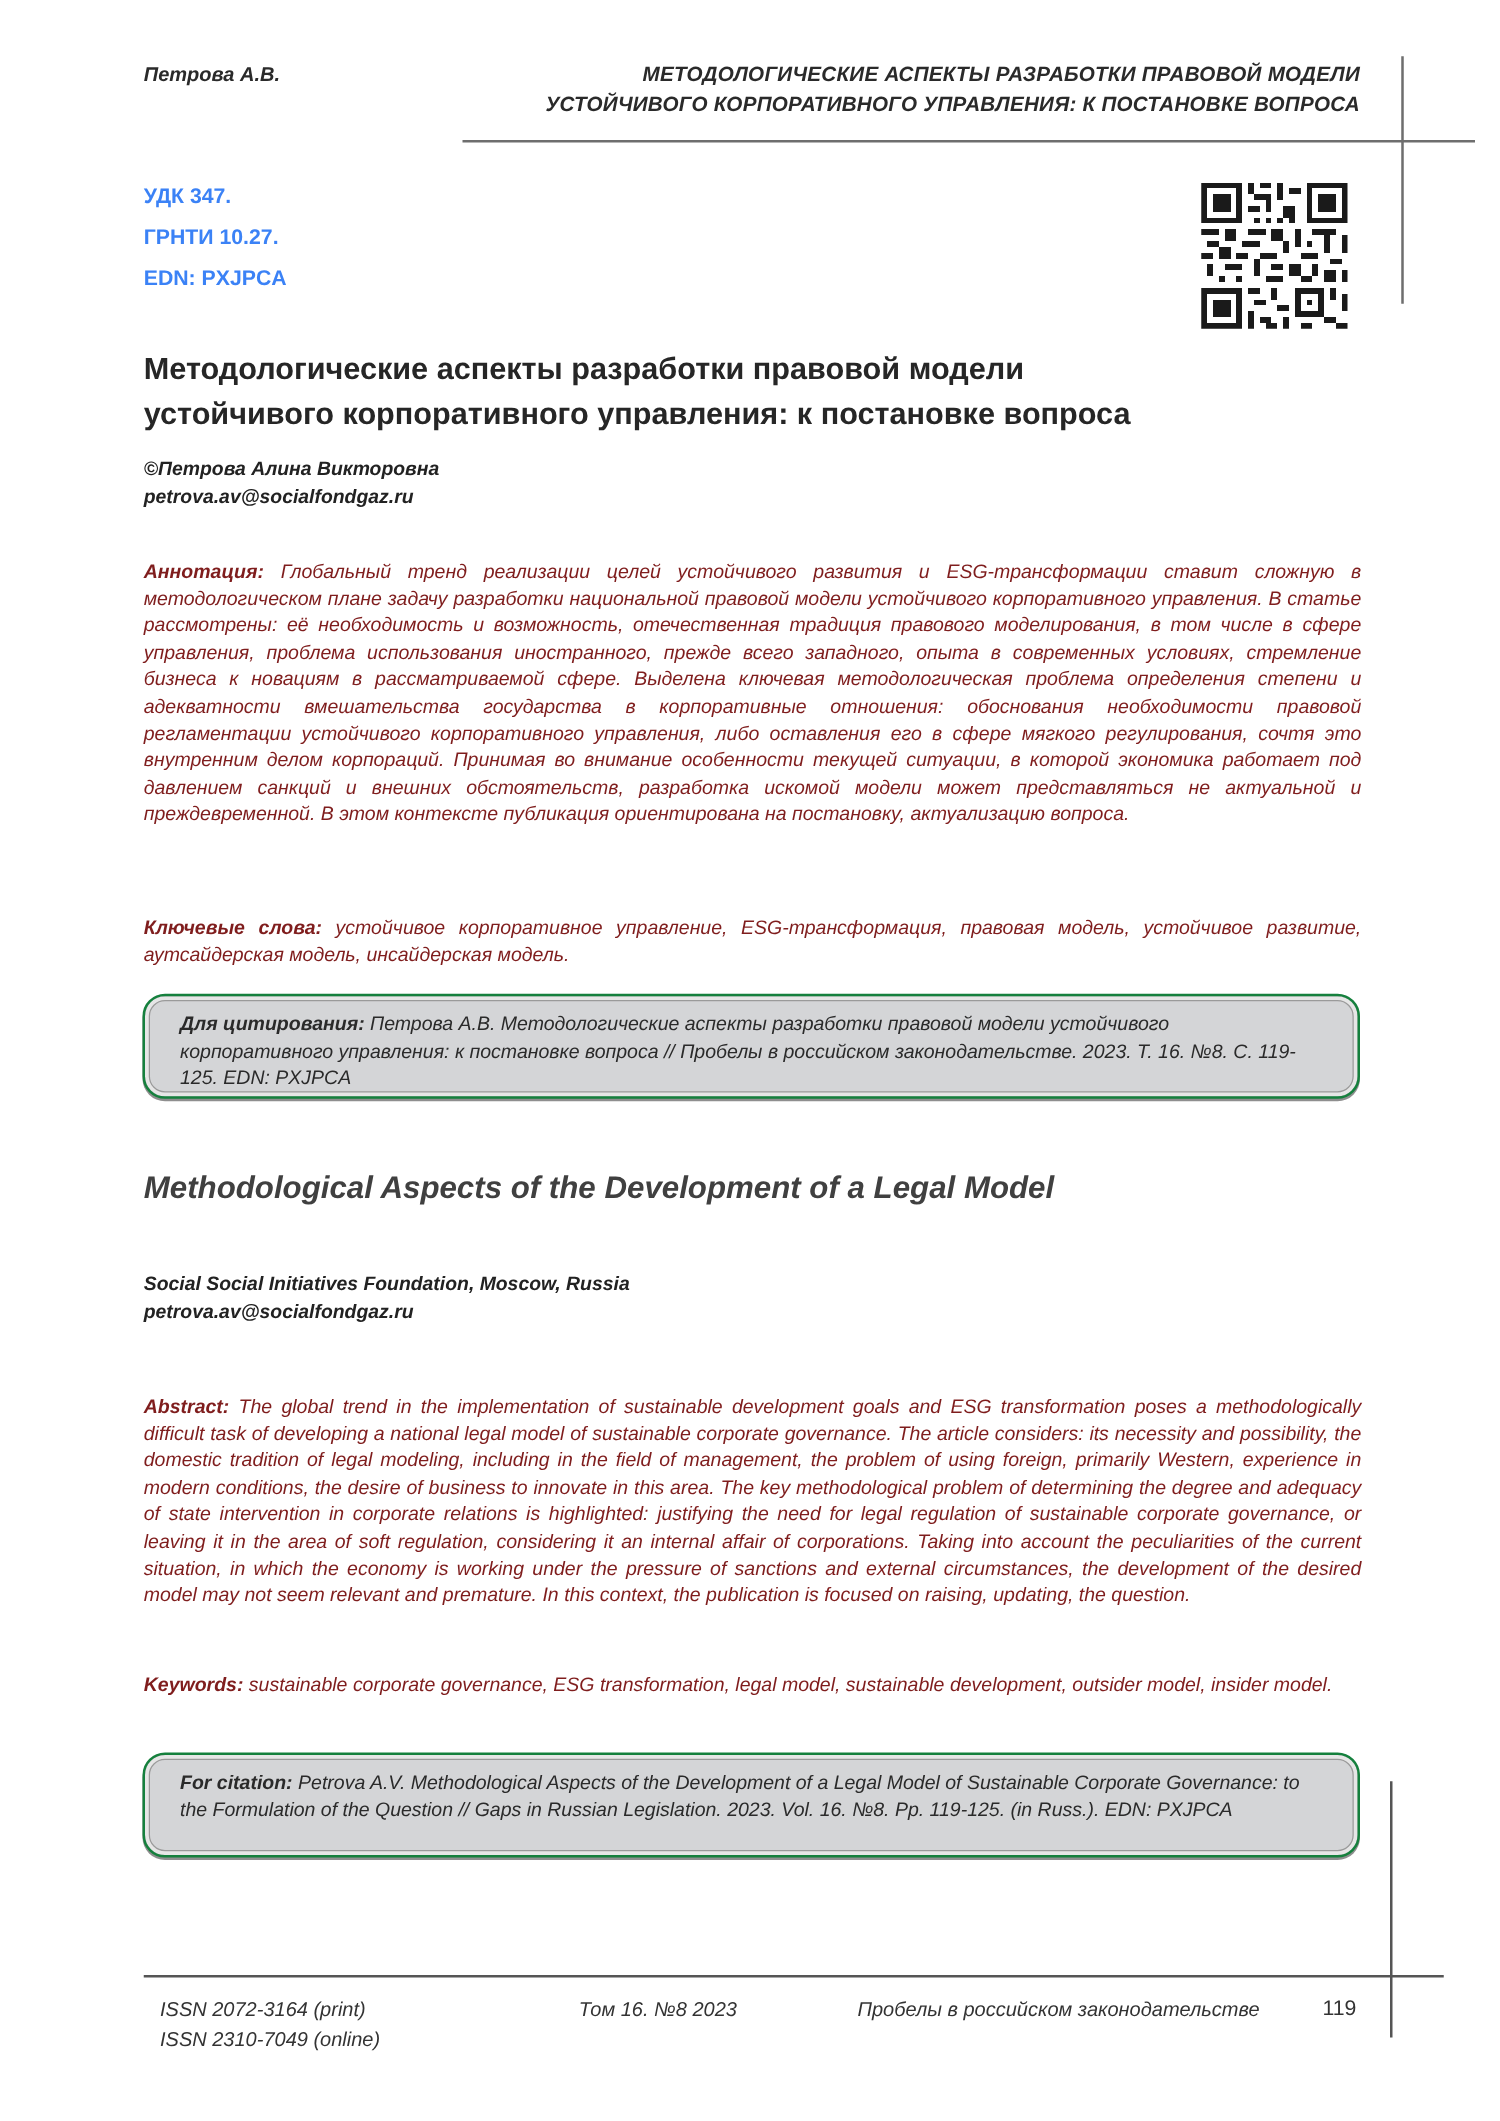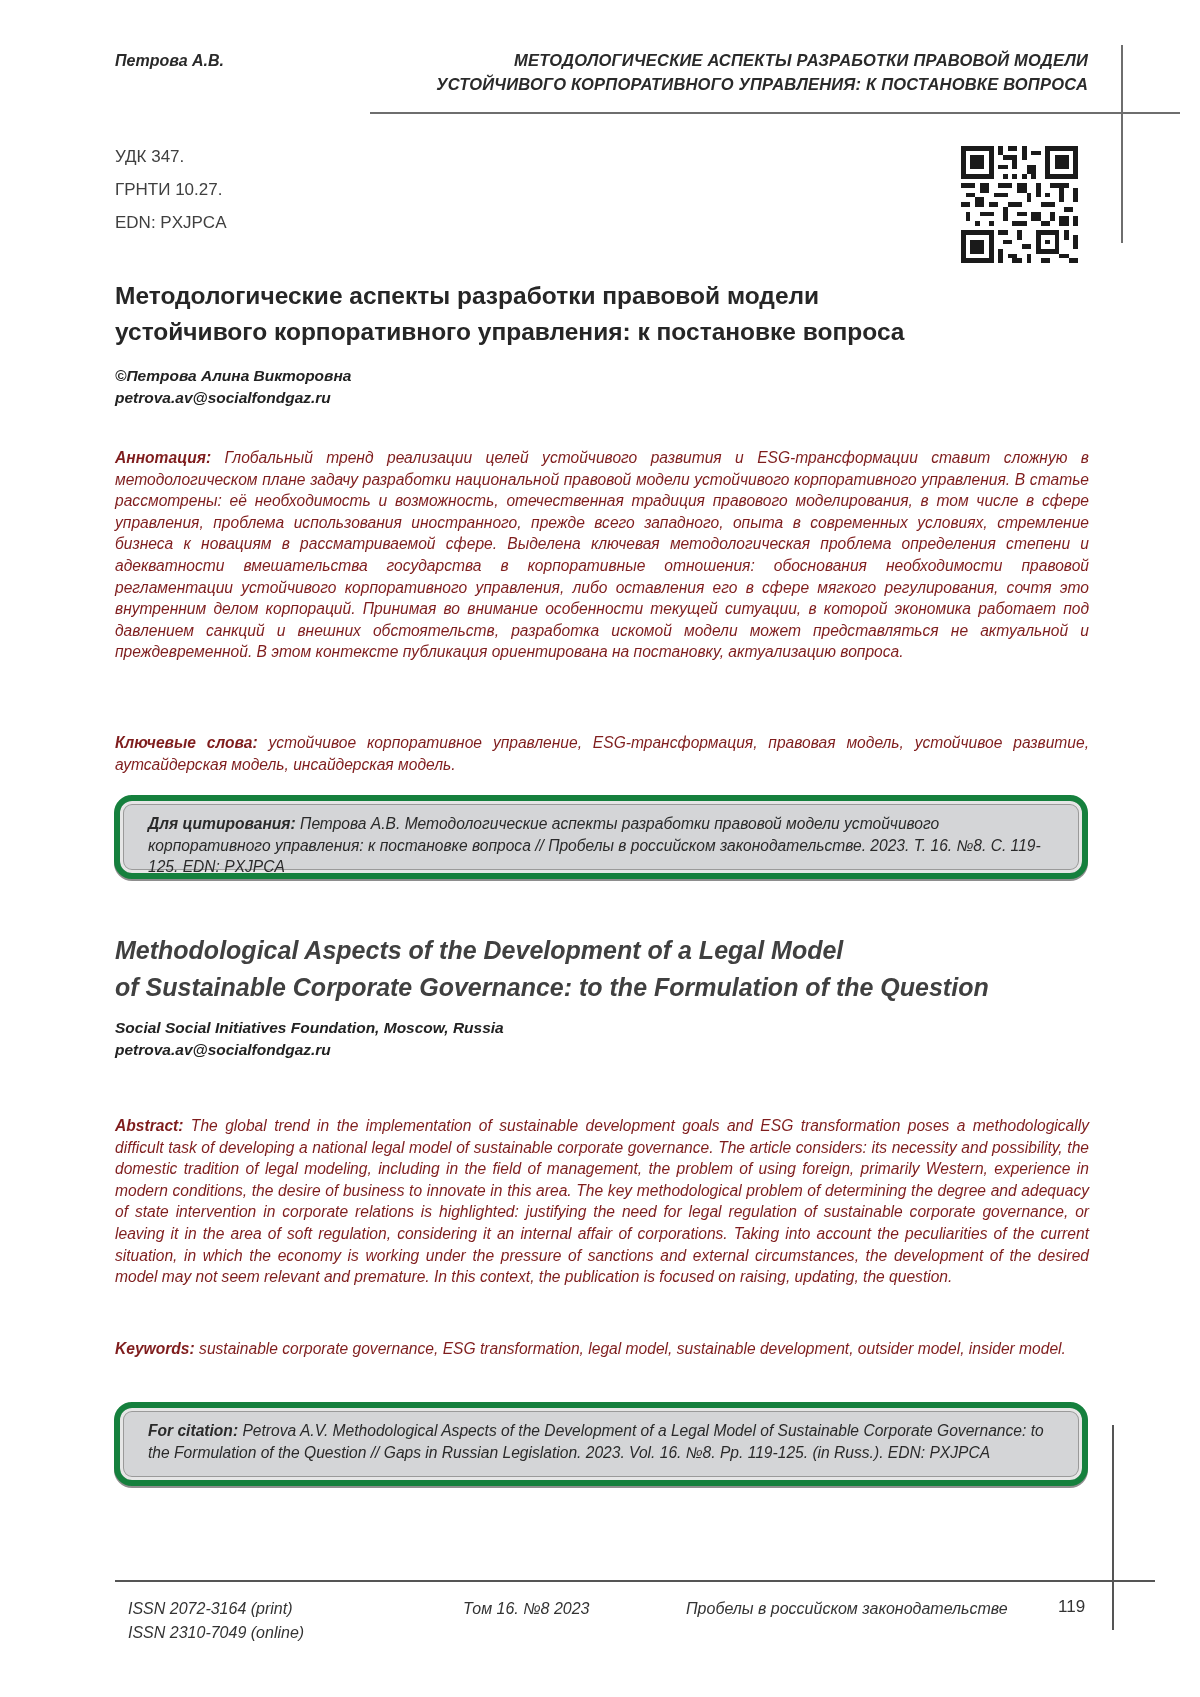--- a/index.html
+++ b/index.html
@@ -9,35 +9,35 @@
   }
   .abs { position: absolute; }
 
   
   .run-author { left: 115px; top: 52px; font-size: 16px; font-weight: bold; font-style: italic; color: #2a2a2a; }
   .run-title { right: 112px; top: 48px; text-align: right; font-size: 16.5px; font-weight: bold; font-style: italic; line-height: 24px; letter-spacing: 0.2px; color: #2a2a2a; }
   .hline-top { left: 370px; top: 112px; width: 810px; height: 2px; background: #6e6e6e; }
   .vline-top { left: 1121px; top: 45px; width: 2px; height: 198px; background: #6e6e6e; }
 
   
-  .meta { left: 115px; top: 140px; font-size: 17px; font-weight: normal; line-height: 33px; color: #404040; }
+  .meta { left: 115px; top: 140px; font-size: 17px; font-weight: bold; line-height: 33px; color: #3b82f6; }
   .qr { left: 961px; top: 146px; width: 117px; height: 117px; }
 
   
   .title-ru { left: 115px; top: 278px; width: 900px; font-size: 24.5px; font-weight: bold; line-height: 36px; color: #262626; }
   .author-block { left: 115px; top: 365px; font-size: 15.5px; font-weight: bold; font-style: italic; line-height: 21.5px; color: #222; }
 
   .para { left: 115px; width: 974px; font-size: 15.6px; font-style: italic; line-height: 21.6px; text-align: justify; color: #7f1d1d; }
   .para b { font-style: italic; }
   .abstract-ru { top: 447px; }
   .kw-ru { top: 732px; }
 
   .cite-box {
     left: 114px; width: 974px; background: #d4d5d7; border-radius: 18px;
-    border: 6px solid #15803d; box-shadow: inset 0 0 0 3px #e6e6e6, inset 0 0 0 4px #9a9a9a, 0 2px 0 #8e8e8e;
+    border: 2px solid #15803d; box-shadow: inset 0 0 0 3px #e6e6e6, inset 0 0 0 4px #9a9a9a, 0 2px 0 #8e8e8e;
     box-sizing: border-box; padding: 12px 26px 14px 28px;
     font-size: 15.6px; font-style: italic; line-height: 21.6px; color: #2a2a2a;
   }
   .cite-ru { top: 795px; height: 84px; }
   .cite-en { top: 1402px; height: 84px; }
 
   .title-en { left: 115px; top: 932px; width: 960px; font-size: 25px; font-weight: bold; font-style: italic; line-height: 37px; color: #404040; }
   .author-en { top: 1017px; }
   .abstract-en { top: 1102px; margin-top: 13px; }
   .kw-en { top: 1338px; }
@@ -157,21 +157,20 @@
   <span>устойчивое корпоративное управление, ESG-трансформация, правовая модель, устойчивое развитие, аутсайдерская модель, инсайдерская модель.</span>
 </div>
 
 <div class="abs cite-box cite-ru">
   <b>Для цитирования:</b>
   <span>Петрова А.В. Методологические аспекты разработки правовой модели устойчивого корпоративного управления: к постановке вопроса // Пробелы в российском законодательстве. 2023. Т. 16. №8. С. 119-125. EDN: PXJPCA</span>
 </div>
 
 <div class="abs title-en">
   <div>Methodological Aspects of the Development of a Legal Model</div>
-  <div>of Sustainable Corporate Governance: to the Formulation of the Question</div>
 </div>
 <div class="abs author-block author-en">
   <div>Social Social Initiatives Foundation, Moscow, Russia</div>
   <div>petrova.av@socialfondgaz.ru</div>
 </div>
 
 <div class="abs para abstract-en">
   <b>Abstract:</b>
   <span>The global trend in the implementation of sustainable development goals and ESG transformation poses a methodologically difficult task of developing a national legal model of sustainable corporate governance. The article considers: its necessity and possibility, the domestic tradition of legal modeling, including in the field of management, the problem of using foreign, primarily Western, experience in modern conditions, the desire of business to innovate in this area. The key methodological problem of determining the degree and adequacy of state intervention in corporate relations is highlighted: justifying the need for legal regulation of sustainable corporate governance, or leaving it in the area of soft regulation, considering it an internal affair of corporations. Taking into account the peculiarities of the current situation, in which the economy is working under the pressure of sanctions and external circumstances, the development of the desired model may not seem relevant and premature. In this context, the publication is focused on raising, updating, the question.</span>
 </div>

